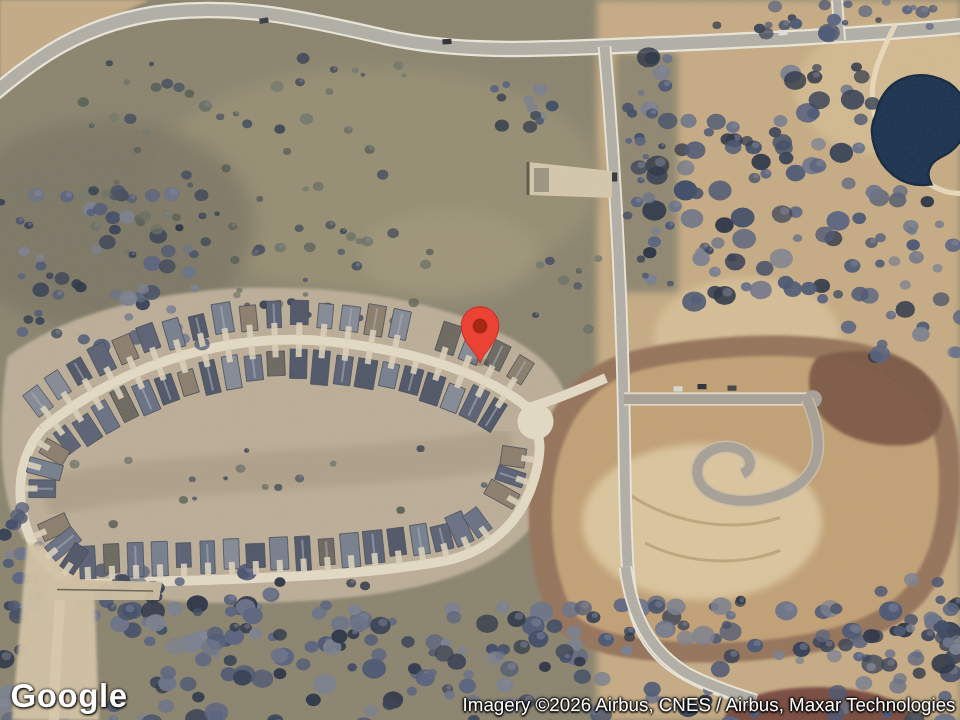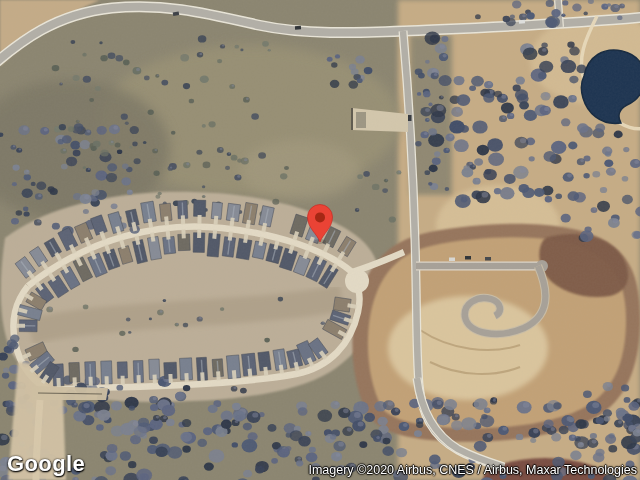--- a/index.html
+++ b/index.html
@@ -1225,14 +1225,14 @@
     <rect id="gGrain" width="640" height="480" filter="url(#grain)" opacity="0.12"></rect>
 
     <g id="pin" transform="translate(320,242)">
       <ellipse cx="0" cy="-0.5" rx="6" ry="2.5" fill="rgba(40,20,10,0.18)"></ellipse>
       <path d="M0,0 C-2.6,-7.8 -12.5,-13.8 -12.5,-25 A12.5,12.5 0 1 1 12.5,-25 C12.5,-13.8 2.6,-7.8 0,0 Z" stroke="#C5221F" stroke-width="0.6" fill="#EA4335"></path>
       <circle cx="0" cy="-24.6" r="5" fill="#A52714"></circle>
     </g>
   </svg>
 
   <div class="logo">Google</div>
-  <div class="attr">Imagery ©2020 Airbus, CNES / Airbus, Maxar Technologies</div>
+  <div class="attr">Imagery ©2026 Airbus, CNES / Airbus, Maxar Technologies</div>
 </div>
 
 </body></html>

